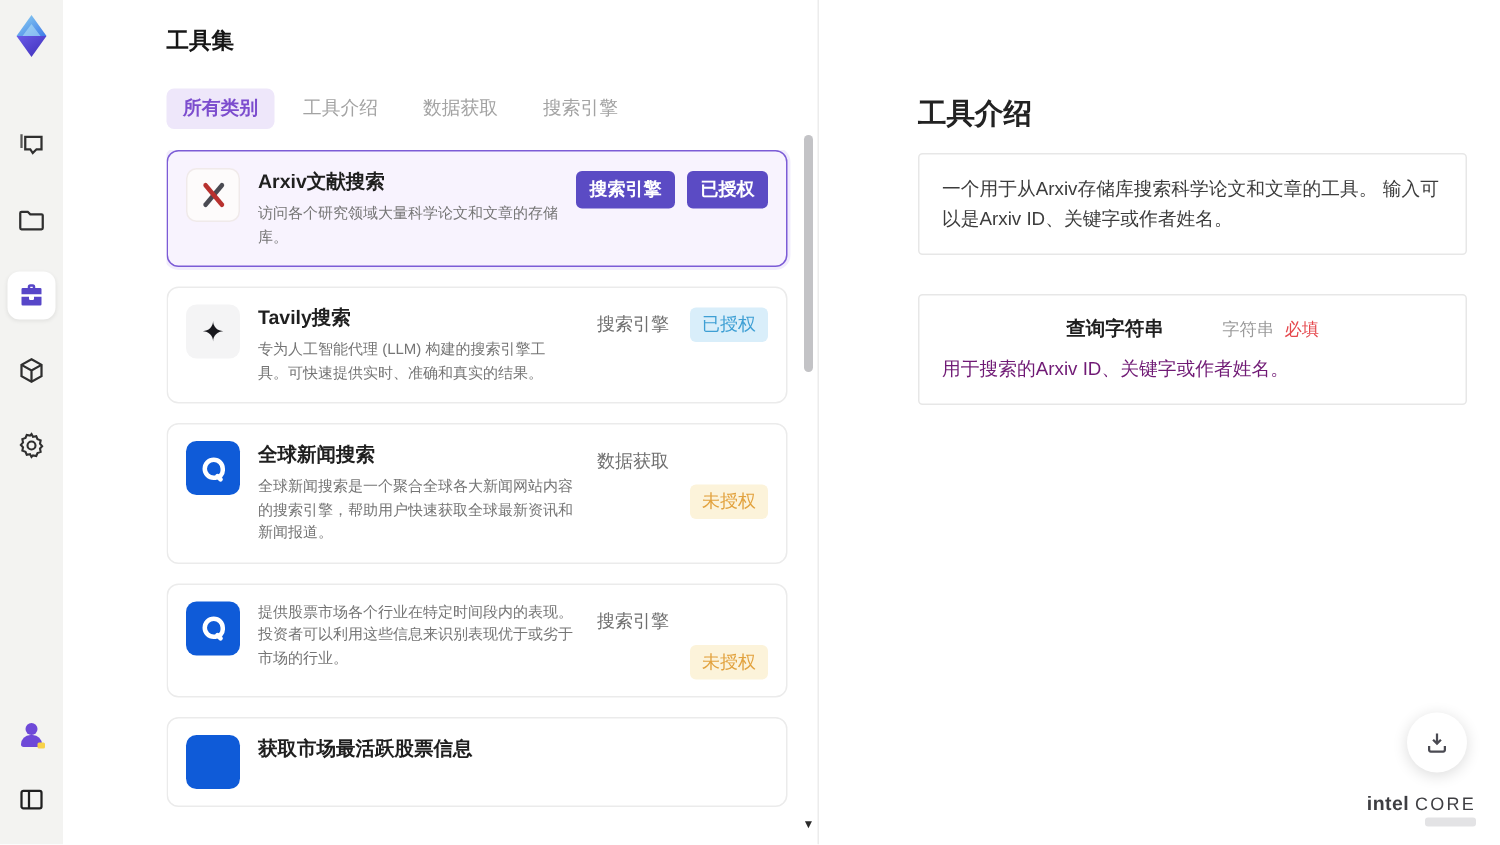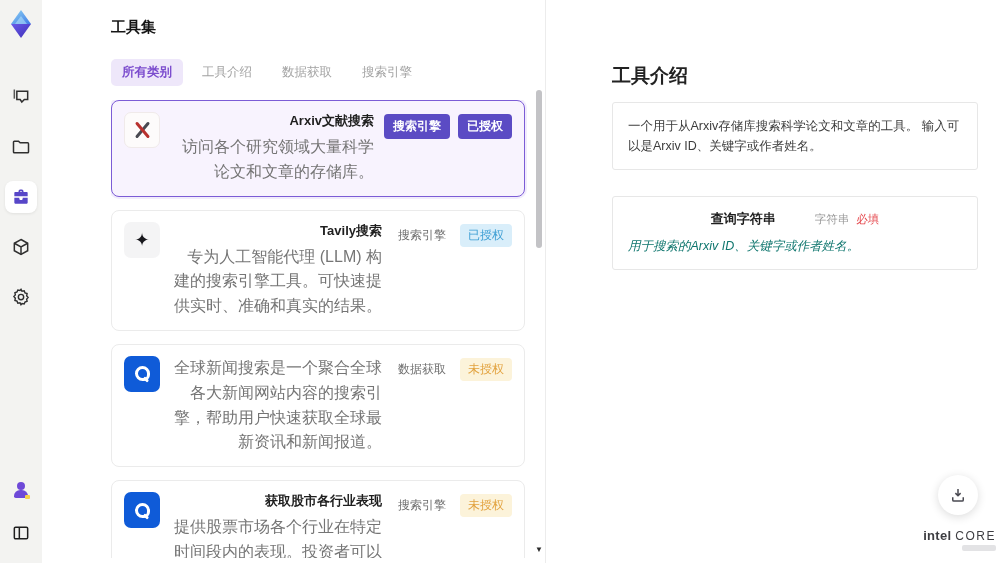--- a/index.html
+++ b/index.html
@@ -31,50 +31,50 @@
   .tool-card { display:flex; align-items:flex-start; background:#fff; border:1px solid #ebebeb; border-radius:8px; padding:11px 12px; cursor:pointer; }
   .tool-card.selected { background:#f8f3fe; border:1.5px solid #7c5cd6; box-shadow:0 0 0 2px rgba(140,99,233,.12); }
   .tool-icon { width:36px; height:36px; border-radius:7px; flex-shrink:0; margin-right:12px; position:relative; display:flex; align-items:center; justify-content:center; overflow:hidden; }
   .tool-icon[data-icon="arxiv"] { background:#fdfbfb; border:1px solid #f0eaea; }
   .tool-icon[data-icon="arxiv"] .bar1 { position:absolute; width:3px; height:20px; background:#4a4a52; transform:rotate(40deg); border-radius:2px; }
   .tool-icon[data-icon="arxiv"] .bar2 { position:absolute; width:3px; height:20px; background:#b8312f; transform:rotate(-40deg); border-radius:2px; }
   .tool-icon[data-icon="tavily"] { background:#f4f4f5; color:#17171c; font-size:18px; }
   .tool-icon[data-icon="globe-search"] { background:#0f5bd8; }
   .tool-icon[data-icon="globe-search"] .lens { width:15px; height:15px; border:3px solid #fff; border-radius:50% 50% 42% 50%; position:relative; }
   .tool-icon[data-icon="globe-search"] .lens::after { content:""; position:absolute; right:-2px; bottom:-3px; width:6px; height:3px; background:#fff; transform:rotate(45deg); border-radius:2px; }
-  .tool-main { flex:1; min-width:0; padding-right:10px;text-align:right; }
+  .tool-main { flex:1; min-width:0; padding-right:10px; }
   .tool-name { font-size:13px; font-weight:bold; color:#1f1f1f; margin-bottom:5px; }
-  .tool-desc { font-size:16px; color:#757575; line-height:1.55; }
+  .tool-desc { font-size:10px; color:#757575; line-height:1.55; }
   .tool-badges { display:flex; gap:8px; flex-shrink:0; align-items:flex-start; padding-top:2px; }
   .badge-cat { font-size:12px; color:#6f6f6f; padding:3px 6px; }
   .badge-auth { font-size:12px; padding:3px 8px; border-radius:4px; }
   .badge-auth.yes { background:#d9eefa; color:#3e9fd4; }
-  .badge-auth.no { background:#fcf3da; color:#e2a23e; }
+  .badge-auth.no { background:#fcf3da; color:#e2a23e;margin-top:27px; }
   .tool-card.selected .badge-cat,
   .tool-card.selected .badge-auth { background:#5b4bc4; color:#fff; border-radius:4px; padding:4px 9px; font-weight:bold; }
 
   .scrollbar { position:absolute; top:88px; right:2px; width:8px; height:470px; }
   .scroll-thumb { position:absolute; top:2px; left:1px; width:6px; height:158px; background:#c3c3c6; border-radius:3px; }
   .scroll-arrow { position:absolute; bottom:4px; left:0; font-size:8px; color:#2b2b2b; line-height:8px; }
 
   
   .detail-panel { flex:1; padding:19px 22px 0 20px; background:#fff; position:relative; }
   .detail-title { font-size:15px; font-weight:bold; color:#161616; margin-bottom:26px; }
   .section-heading { font-size:19px; font-weight:bold; color:#222; margin-bottom:13px;margin-top:44px; }
   .info-box { border:1px solid #e7e7e7; border-radius:3px; background:#fff; padding:13px 15px; margin-bottom:26px; }
   .intro-text { font-size:12.5px; color:#3c3c3c; line-height:1.6; }
   .param-head { display:flex; align-items:baseline; gap:7px; margin-bottom:9px;justify-content:center; }
   .param-name { font-size:13px; font-weight:bold; color:#1f1f1f; }
   .param-type { font-size:11.5px; color:#9a9a9a;margin-left:32px; }
   .param-required { font-size:11.5px; color:#e5484d; }
-  .param-desc { font-size:12.5px; color:#0f766e; line-height:1.5;font-style:italic; }
+  .param-desc { font-size:12.5px; color:#701a75; line-height:1.5; }
 
   
   .download-fab { position:absolute; right:22px; bottom:48px; width:40px; height:40px; border-radius:50%; background:#fff; box-shadow:0 2px 10px rgba(0,0,0,.14); display:flex; align-items:center; justify-content:center; cursor:pointer; }
-  .brand { position:absolute; right:4px; bottom:12px; text-align:center; line-height:1; }
+  .brand { position:absolute; right:16px; bottom:12px; text-align:center; line-height:1; }
   .brand-row { font-size:13px; color:#3e3e42; letter-spacing:.3px; }
   .brand-row .b1 { font-weight:bold; }
   .brand-row .b2 { font-weight:normal; letter-spacing:1.5px; font-size:12px; }
   .brand-sub { margin:3px 0 0 auto; width:34px; height:6px; background:#e3e3e5; border-radius:2px; }
 </style>
 </head>
 <body>
 
 <div class="app">
 
@@ -184,35 +184,35 @@
           <span class="badge-auth yes">已授权</span>
         </div>
       </div>
         <div class="tool-card">
         <div class="tool-icon" data-icon="globe-search">
 
           <span class="lens"></span>
           <span class="glyph"></span>
         </div>
         <div class="tool-main">
+          <div class="tool-name">全球新闻搜索</div>
           <div class="tool-desc">全球新闻搜索是一个聚合全球各大新闻网站内容的搜索引擎，帮助用户快速获取全球最新资讯和新闻报道。</div>
         </div>
         <div class="tool-badges">
           <span class="badge-cat">数据获取</span>
           <span class="badge-auth no">未授权</span>
         </div>
       </div>
         <div class="tool-card">
         <div class="tool-icon" data-icon="globe-search">
 
           <span class="lens"></span>
           <span class="glyph"></span>
         </div>
         <div class="tool-main">
-          <div class="tool-name">获取股市各行业表现</div>
           <div class="tool-desc">提供股票市场各个行业在特定时间段内的表现。投资者可以利用这些信息来识别表现优于或劣于市场的行业。</div>
         </div>
         <div class="tool-badges">
           <span class="badge-cat">搜索引擎</span>
           <span class="badge-auth no">未授权</span>
         </div>
       </div>
         <div class="tool-card">
         <div class="tool-icon" data-icon="globe-search">
 

